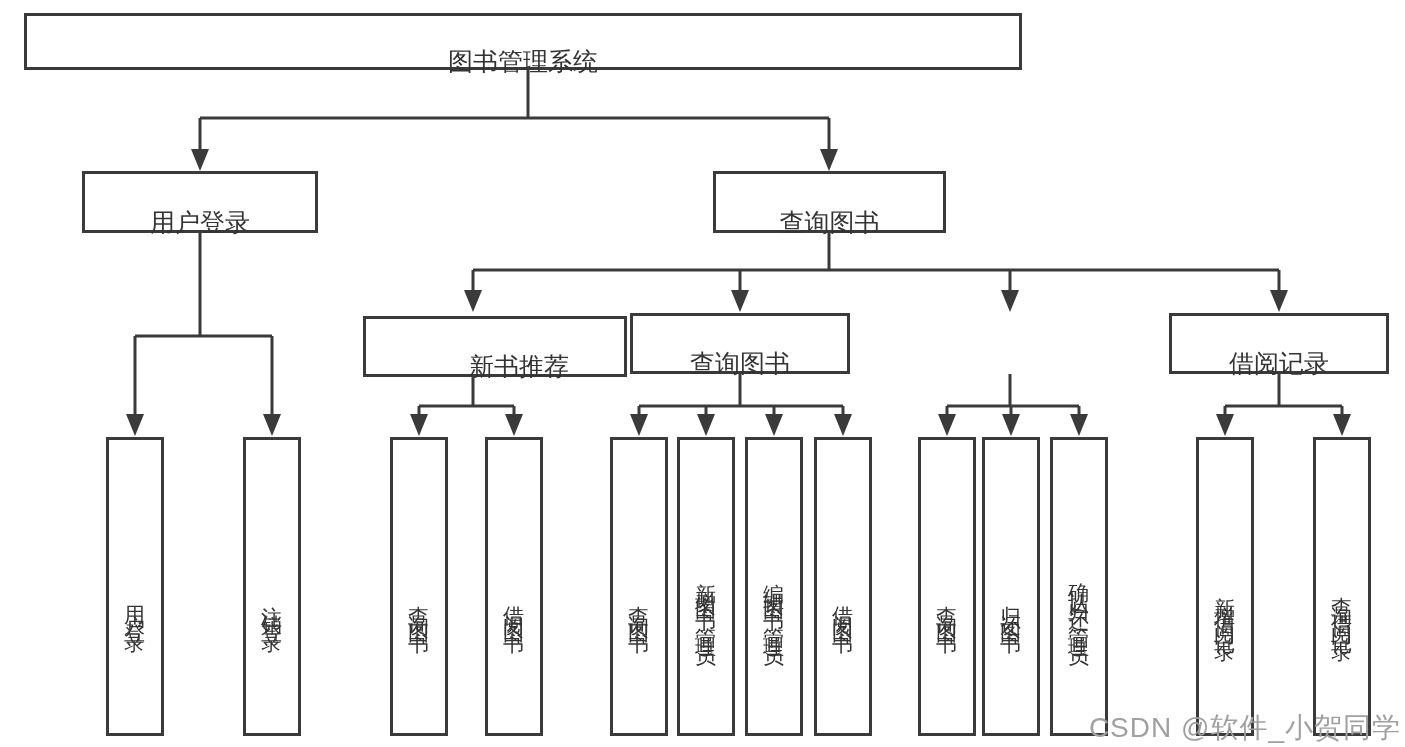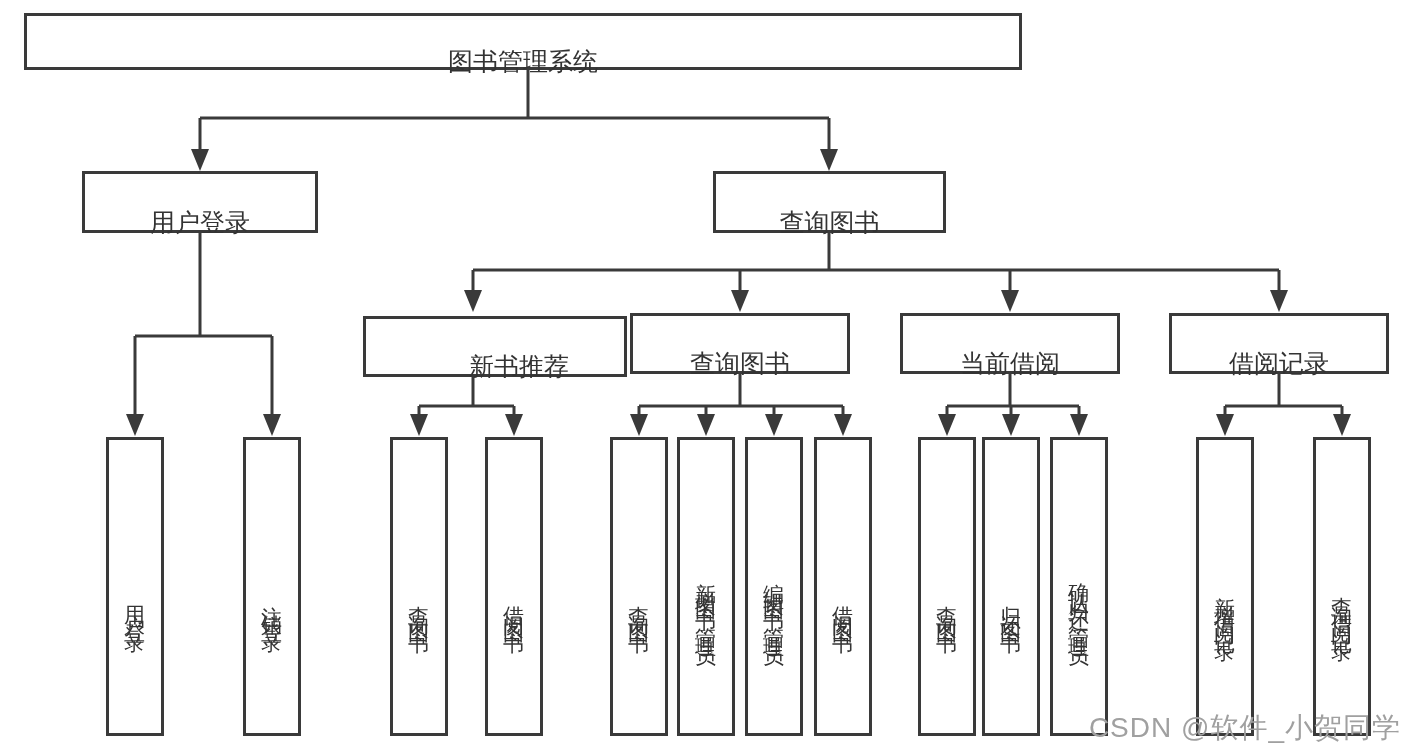--- a/index.html
+++ b/index.html
@@ -120,23 +120,20 @@
   <div class="node" style="left:713px; top:171px; width:233px; height:62px;">
     <span class="lbl">查询图书</span>
   </div>
 
   <div class="node" style="left:363px; top:316px; width:264px; height:61px;padding-left:48px;">
     <span class="lbl">新书推荐</span>
   </div>
   <div class="node" style="left:630px; top:313px; width:220px; height:61px;">
     <span class="lbl">查询图书</span>
   </div>
-  <div class="node" style="left:900px; top:313px; width:220px; height:61px;">
-    <span class="lbl">当前借阅</span>
-  </div>
   <div class="node" style="left:1169px; top:313px; width:220px; height:61px;">
     <span class="lbl">借阅记录</span>
   </div>
 
   <div class="node vnode" style="left:106px; top:437px; width:58px; height:299px;">
     <span class="lbl">用户登录</span>
   </div>
   <div class="node vnode" style="left:243px; top:437px; width:58px; height:299px;">
     <span class="lbl">注销登录</span>
   </div>

